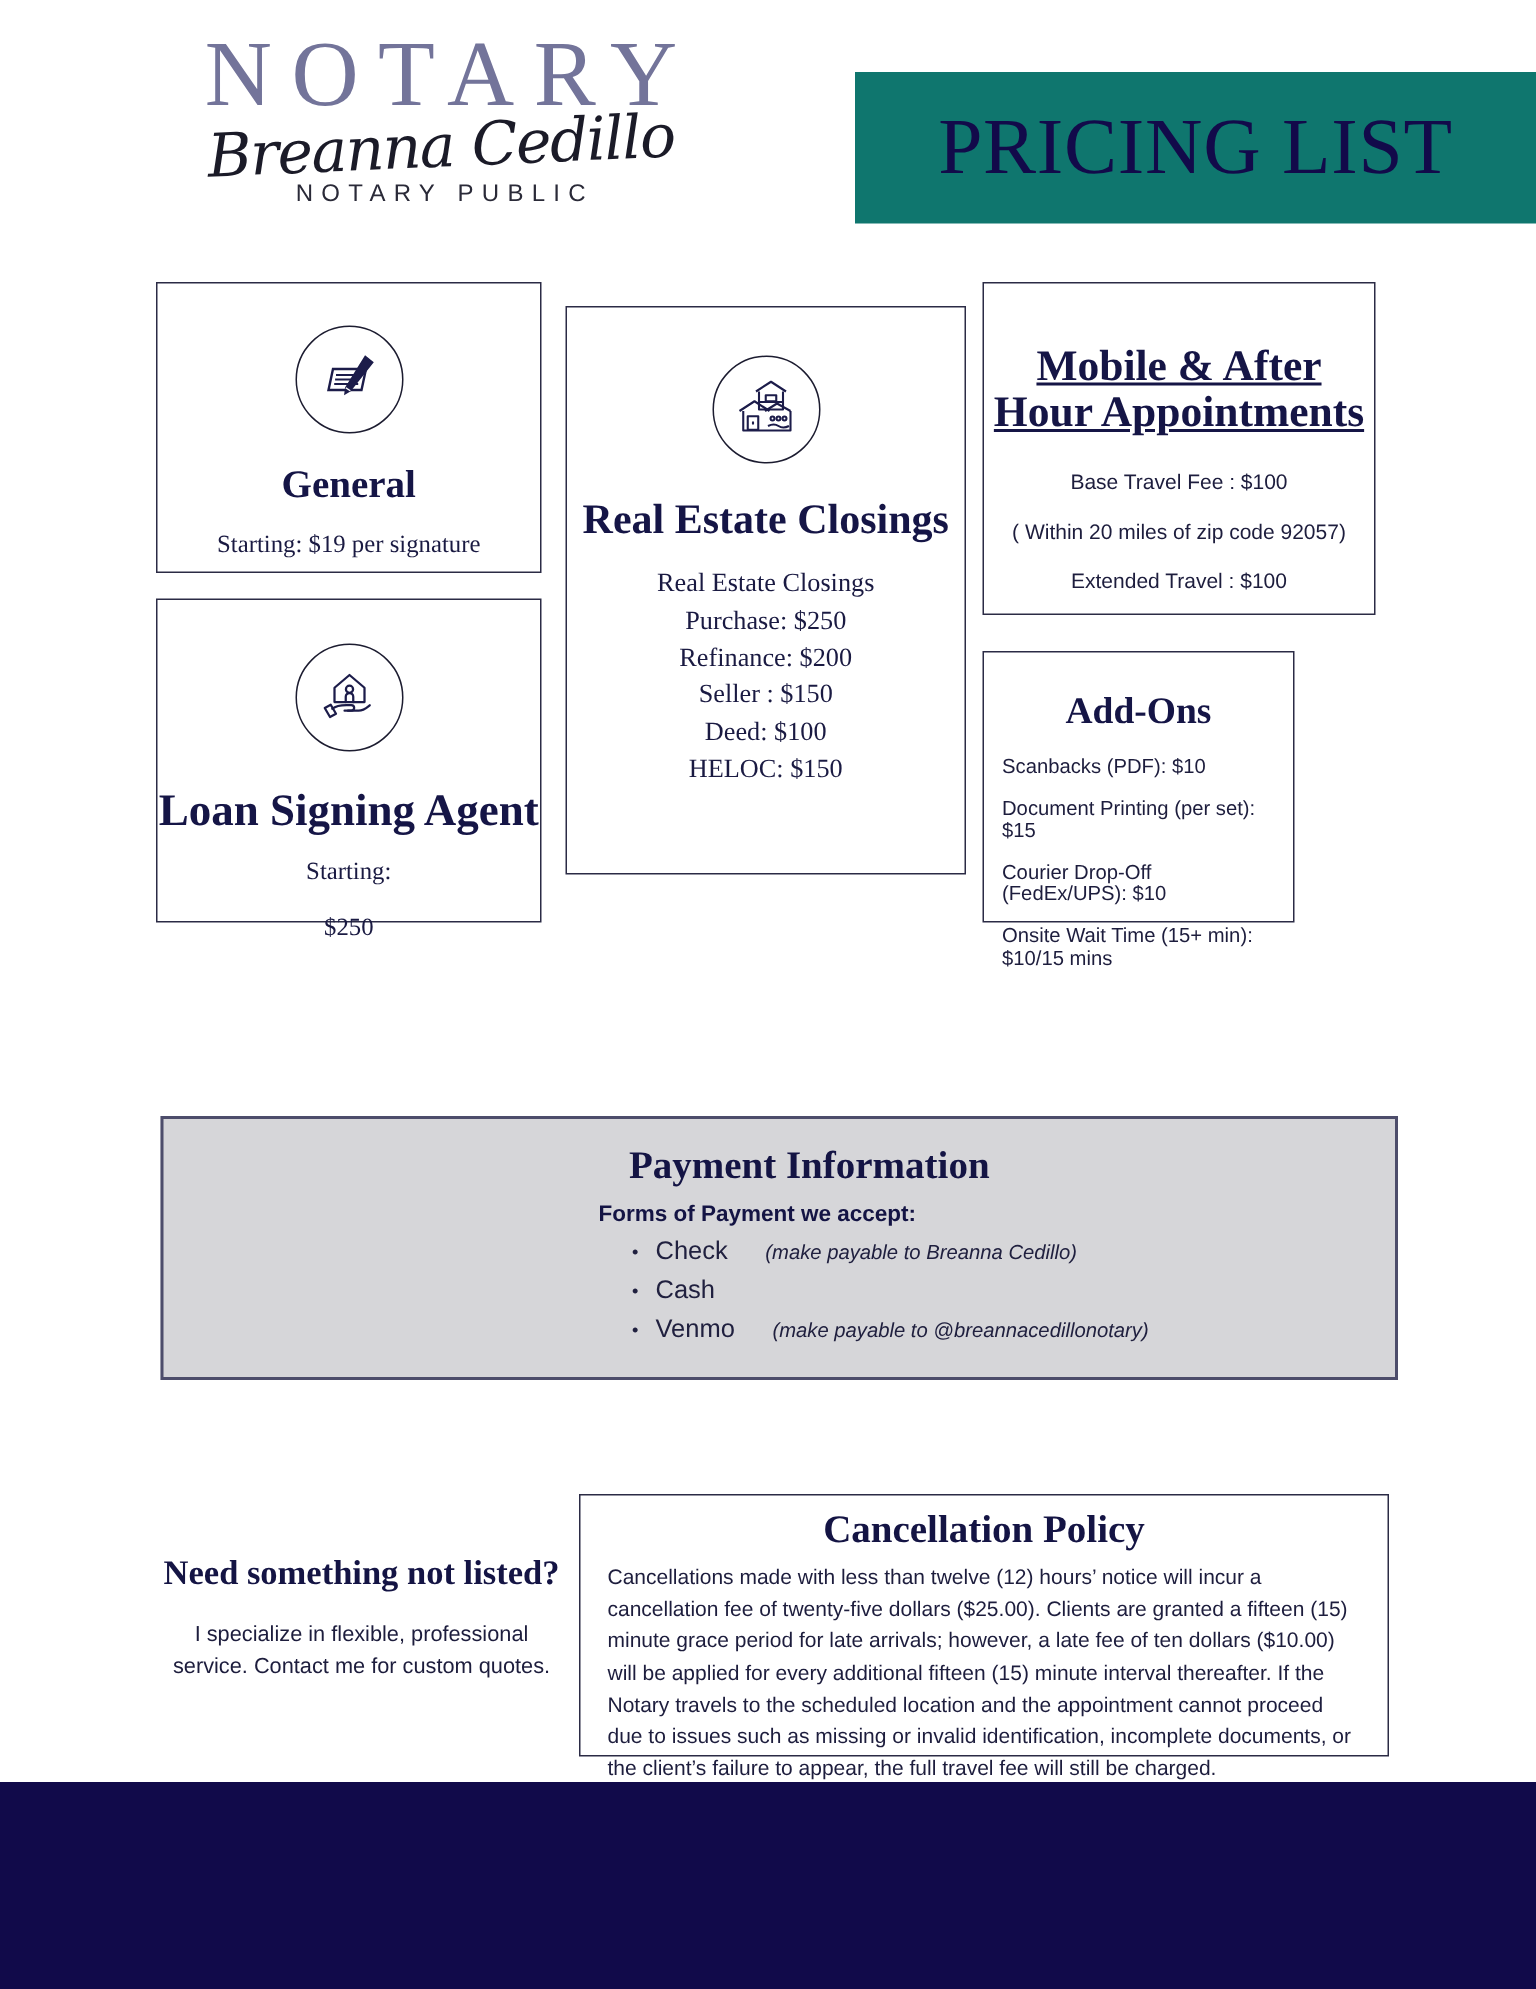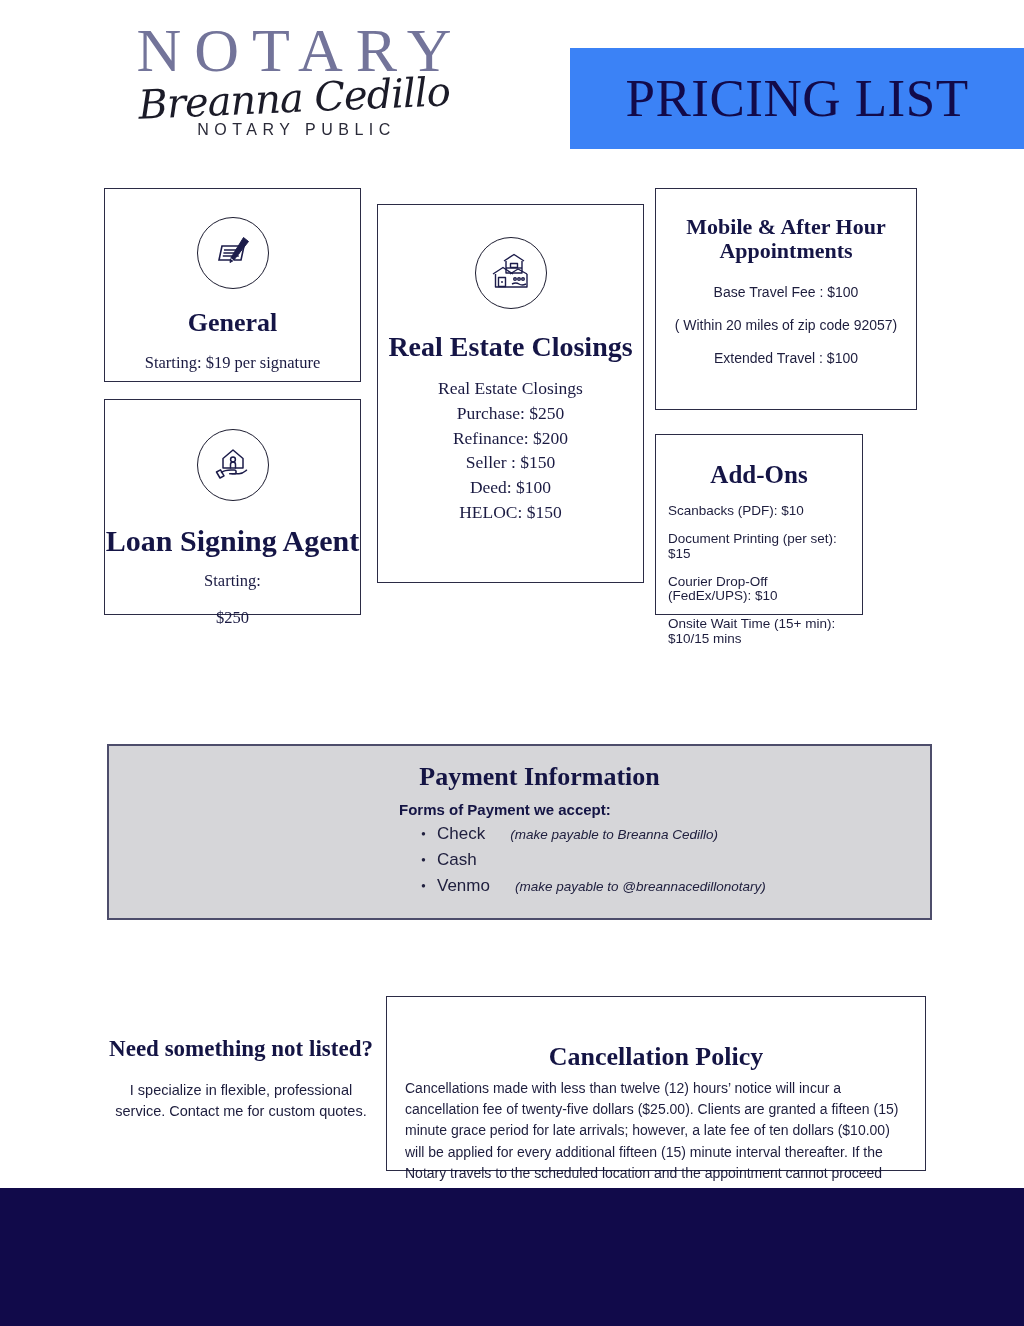--- a/index.html
+++ b/index.html
@@ -53,21 +53,21 @@
     letter-spacing: 5.5px;
     color: #2a2a38;
     margin-top: 2px;
     text-indent: 5px;
   }
 
   .pricing-banner {
     position: absolute;
     left: 570px; top: 48px;
     width: 454px; height: 101px;
-    background: #3b82f6;
+    background: #0f766e;
     display: flex;
     align-items: center;
     justify-content: center;
   }
   .pricing-banner-text {
     font-family: "Liberation Serif", serif;
     font-size: 53px;
     color: #120a4a;
     letter-spacing: 0.5px;
     line-height: 1;
@@ -122,21 +122,21 @@
 
   
   #card-realestate { left: 377px; top: 204px; width: 267px; height: 379px; }
   #card-realestate .icon-circle { margin-top: 32px; }
   #card-realestate .card-title { font-size: 28px; margin-top: 23px; }
   #card-realestate .re-list { margin-top: 14px; }
   #card-realestate .card-line { font-size: 17.5px; line-height: 1.41; }
 
   
   #card-mobile { left: 655px; top: 188px; width: 262px; height: 222px; }
-  #card-mobile .card-title { font-size: 22px; margin-top: 26px; padding: 0 6px; }
+  #card-mobile .card-title { font-size: 29px; margin-top: 40px; padding: 0 6px; text-decoration: underline; }
   #card-mobile .mob-list { margin-top: 22px; }
   #card-mobile .card-line-sans { font-size: 14px; line-height: 1.1; margin-bottom: 18px; }
 
   
   #card-addons { left: 655px; top: 434px; width: 208px; height: 181px; }
   #card-addons .card-title { font-size: 25px; margin-top: 26px; }
   #card-addons .addon-list { margin-top: 16px; padding: 0 12px; }
   #card-addons .addon-item {
     font-family: "Liberation Sans", sans-serif;
     font-size: 13.5px;
@@ -228,21 +228,20 @@
     border: 1.6px solid #2b2b45;
     padding: 8px 18px 10px 18px;
   }
   .cancel-title {
     font-family: "Liberation Serif", serif;
     font-size: 26px;
     font-weight: 700;
     color: #141444;
     text-align: center;
     line-height: 1.15;
-    margin-top: 37px;
   }
   .cancel-body {
     font-family: "Liberation Sans", sans-serif;
     font-size: 14px;
     color: #1d1d3d;
     text-align: left;
     line-height: 1.52;
     margin-top: 6px;
   }
 

